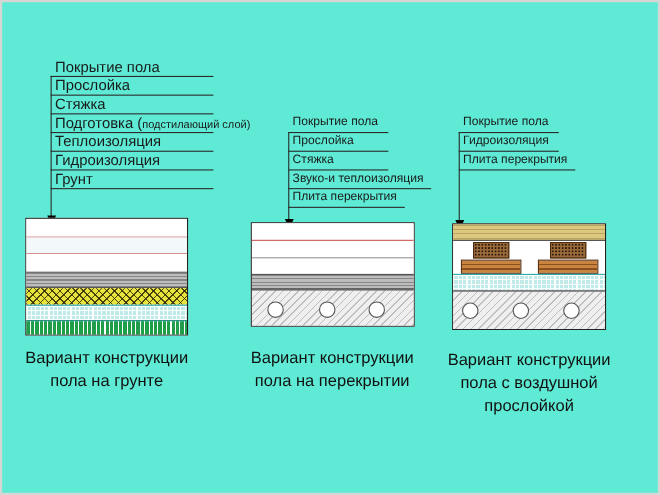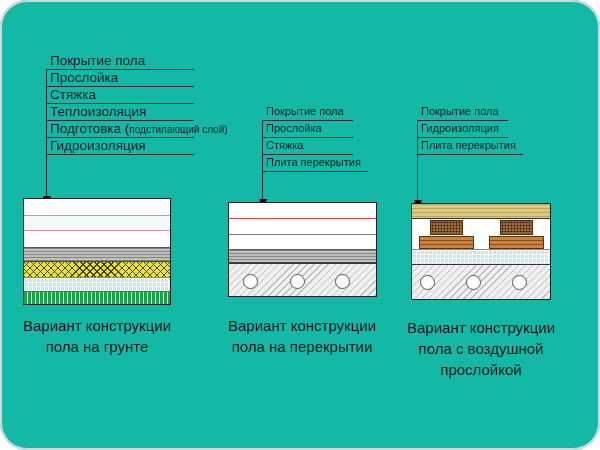--- a/index.html
+++ b/index.html
@@ -1,17 +1,17 @@
 <!DOCTYPE html>
 <html style="--line: #2b2b2b; --red-line: #c84848; --pink-line: #d89090; --gray-layer: #bdbdbd; --yellow-insulation: #e8e23c; --cyan-waterproofing: #bfeae8; --green-soil: #1f9e4a; --slab-fill: #efefef; --tan-covering: #dcc87f; --joist-brown: #9a6a3a; --pad-wood: #c98440;"><head>
 <meta charset="utf-8">
 <style>
   html,body{margin:0;padding:0;background:#fff;font-family:"Liberation Sans",sans-serif;}
-  .canvas{position:relative;width:600px;height:450px;background:#14b8a6;overflow:hidden;
-          box-shadow:inset 0 0 0 2px #d6d6d6;border-radius:27px;}
+  .canvas{position:relative;width:600px;height:450px;background:#5eead4;overflow:hidden;
+          box-shadow:inset 0 0 0 2px #d6d6d6;}
 
   
   .labels{position:absolute;}
   .lrow{border-bottom:1px solid var(--line);color:#1a1a1a;padding-left:4px;white-space:nowrap;overflow:visible;}
   .labels-big .lrow{height:16px;width:144px;font-size:13.5px;line-height:16px;}
   .labels-sm  .lrow{height:16px;width:max-content;min-width:80px;padding-right:7px;font-size:11px;line-height:15px;}
   .small{font-size:10px;}
 
   
   .vline{position:absolute;width:1px;background:var(--line);}
@@ -54,43 +54,45 @@
 </style>
 </head>
 <body>
 
 <div class="canvas">
 
   <div class="labels labels-big" style="left:46px;top:53px;">
     <div class="lrow"><span>Покрытие пола</span></div>
     <div class="lrow"><span>Прослойка</span></div>
     <div class="lrow"><span>Стяжка</span></div>
+    <div class="lrow"><span>Подготовка (</span><span class="small">подстилающий слой)</span></div>
     <div class="lrow"><span>Теплоизоляция</span></div>
-    <div class="lrow"><span>Подготовка (</span><span class="small">подстилающий слой)</span></div>
     <div class="lrow"><span>Гидроизоляция</span></div>
+    <div class="lrow"><span>Грунт</span></div>
   </div>
   <div class="vline" style="left:46px;top:69px;height:128px;"></div>
   <div class="arrow" style="left:43px;top:196px;"></div>
 
   <div class="box" style="left:23px;top:198px;width:148px;height:107px;">
     <div class="ly" style="height:17px;background:#fff;border-bottom:1px solid var(--pink-line);"></div>
     <div class="ly pat-tint" style="height:15px;border-bottom:1px solid var(--pink-line);"></div>
     <div class="ly" style="height:16px;background:#fff;"></div>
     <div class="ly pat-gray" style="height:15px;"></div>
     <div class="ly pat-yellow" style="height:15px;"></div>
     <div class="ly pat-cyan" style="height:14px;"></div>
     <div class="ly pat-green" style="height:13px;"></div>
   </div>
   <div class="caption" style="left:7px;top:315px;width:180px;">Вариант конструкции
 пола на грунте</div>
 
   <div class="labels labels-sm" style="left:262px;top:104px;">
     <div class="lrow"><span>Покрытие пола</span></div>
     <div class="lrow"><span>Прослойка</span></div>
     <div class="lrow"><span>Стяжка</span></div>
+    <div class="lrow"><span>Звуко-и теплоизоляция</span></div>
     <div class="lrow"><span>Плита перекрытия</span></div>
   </div>
   <div class="vline" style="left:262px;top:120px;height:80px;"></div>
   <div class="arrow" style="left:259px;top:199px;"></div>
 
   <div class="box" style="left:228px;top:202px;width:149px;height:95px;">
     <div class="ly" style="height:16px;background:#fff;border-bottom:1px solid var(--red-line);"></div>
     <div class="ly" style="height:16px;background:#fff;border-bottom:1px solid #777;"></div>
     <div class="ly" style="height:14px;background:#fff;"></div>
     <div class="ly pat-gray" style="height:14px;"></div>

